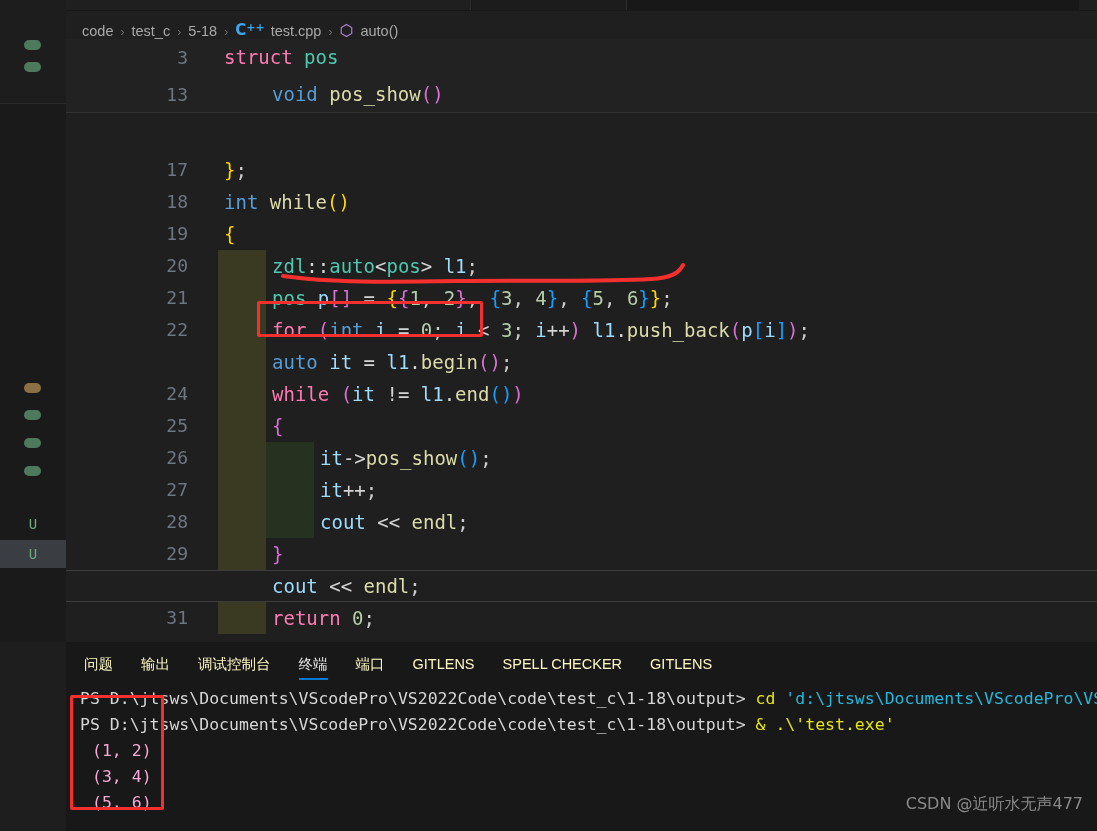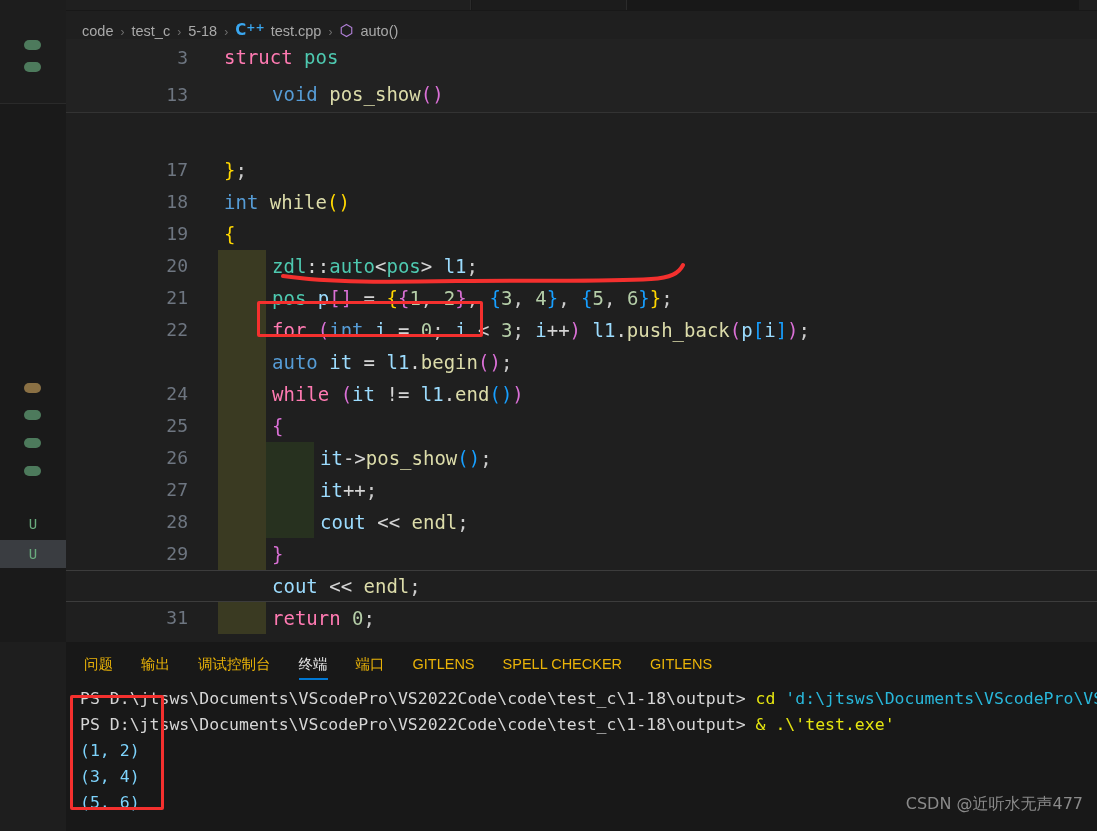--- a/index.html
+++ b/index.html
@@ -71,33 +71,33 @@
   .par-b{ color:#179fff; }
   .op   { color:#d4d4d4; }
 
   
   .ann-rect { position:absolute; border:3px solid #f4302e; border-radius:2px; z-index:20; pointer-events:none; }
   .ann-svg { position:absolute; z-index:20; pointer-events:none; }
 
   
   .panel { position:absolute; top:642px; left:66px; right:0; bottom:0; background:#181818; }
   .panel-tabs { height:44px; display:flex; align-items:center; padding-left:18px; gap:28px; }
-  .ptab { position:relative; font-size:14.5px; color:#eab308; height:44px; display:flex; align-items:center;
+  .ptab { position:relative; font-size:14.5px; color:#fef9c3; height:44px; display:flex; align-items:center;
           font-family:"Liberation Sans", sans-serif; }
   .ptab.cn { font-family:"DejaVu Sans", sans-serif; }
   .ptab.active { color:#e7e7e7; }
   .ptab.active::after { content:""; position:absolute; left:0; right:0; bottom:6px; height:2px; background:#0078d4; }
 
   .term { position:absolute; top:44px; left:0; right:0; bottom:0; background:#181818;
           font-family:"DejaVu Sans Mono", monospace; font-size:16.5px; overflow:hidden; }
   .tline { height:26px; line-height:26px; white-space:pre; padding-left:14px; }
   .t-white { color:#d6d6d6; }
   .t-yellow{ color:#e5e510; }
   .t-cyan  { color:#29b8db; }
-  .t-out   { color:#7dd3fc; }
+  .t-out   { color:#f9a8d4;margin-left:12px; }
 
   .watermark { position:absolute; right:14px; bottom:16px; font-size:16px; color:#8a8a8a;
                font-family:"DejaVu Sans", sans-serif; }
   .panel-sep { position:absolute; top:642px; left:66px; right:0; height:1px; background:#222; }
 </style>
 </head>
 <body>
 
 <div id="app">
 

